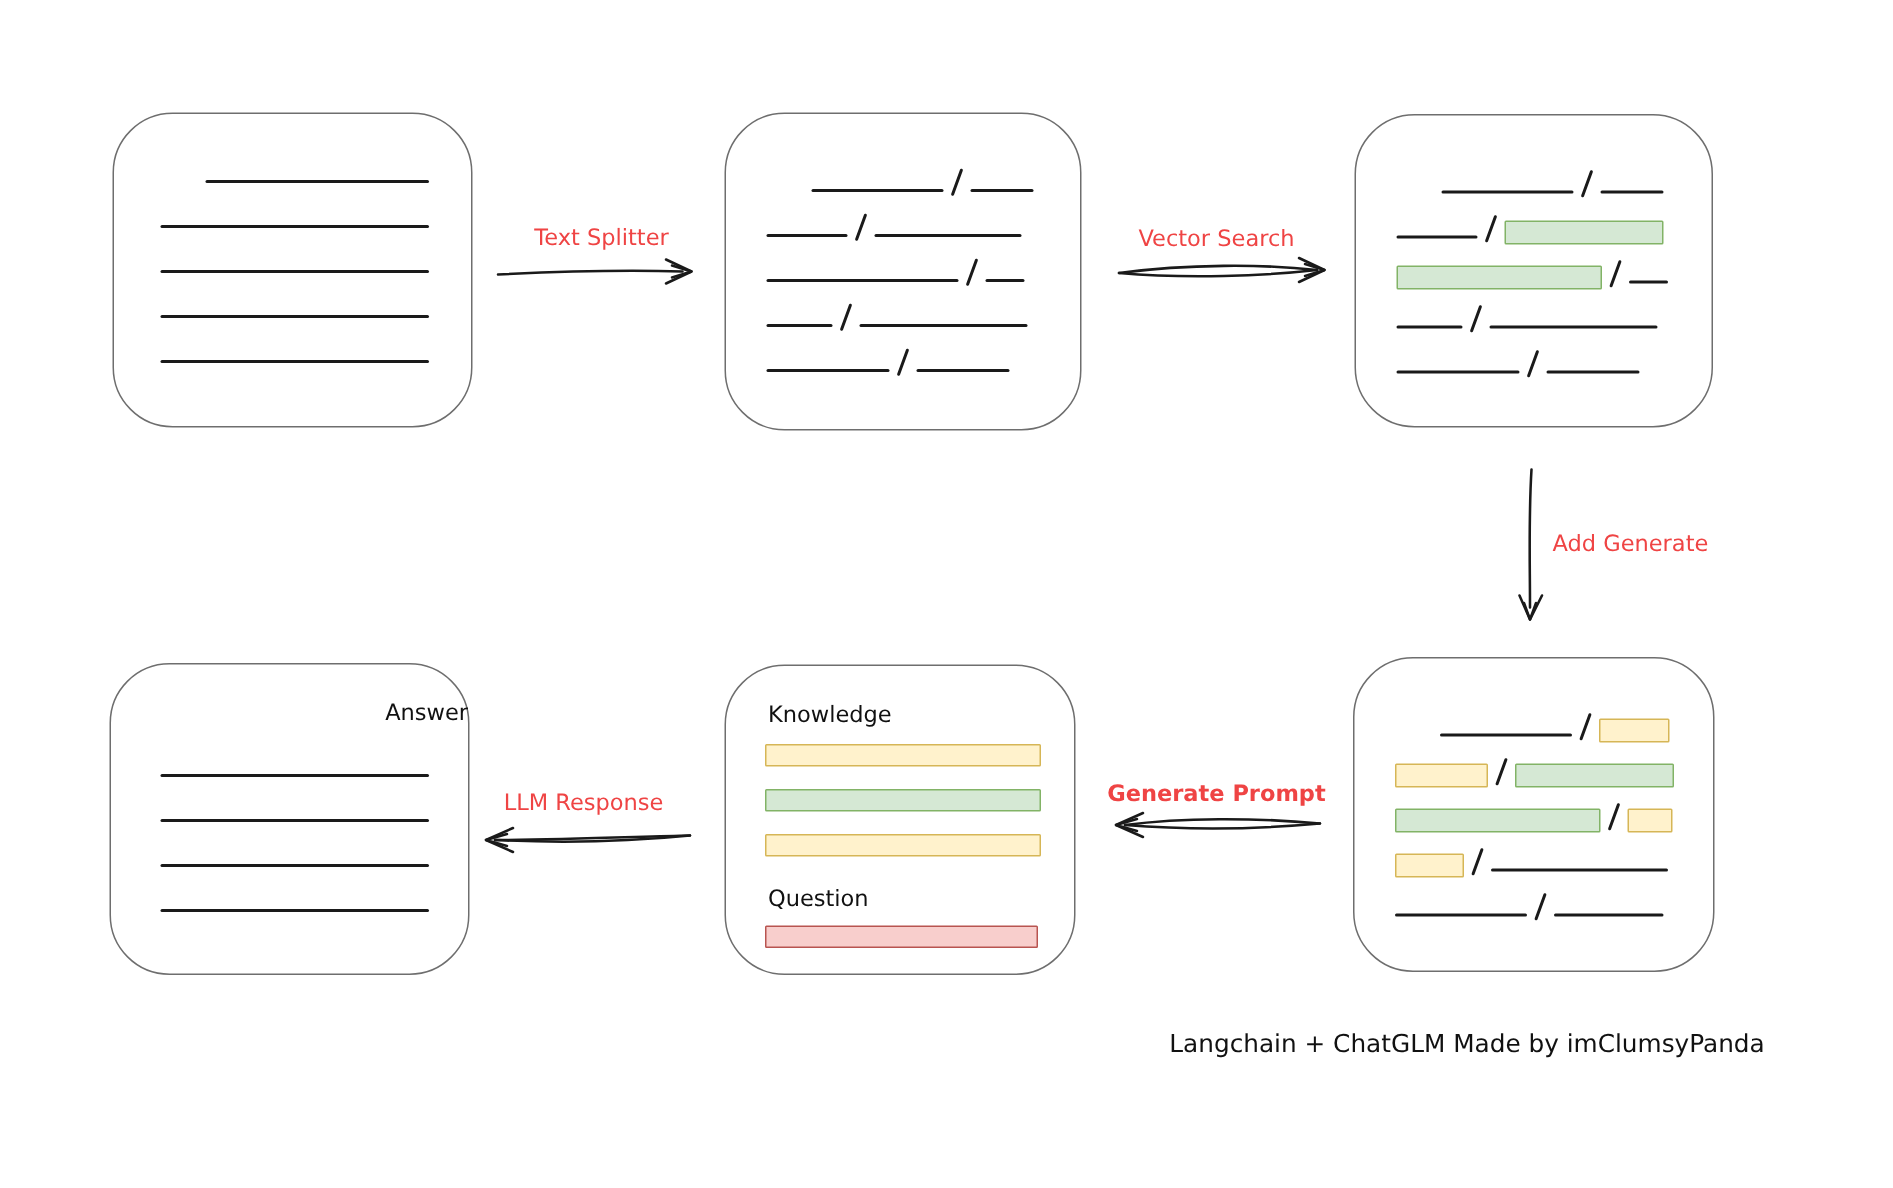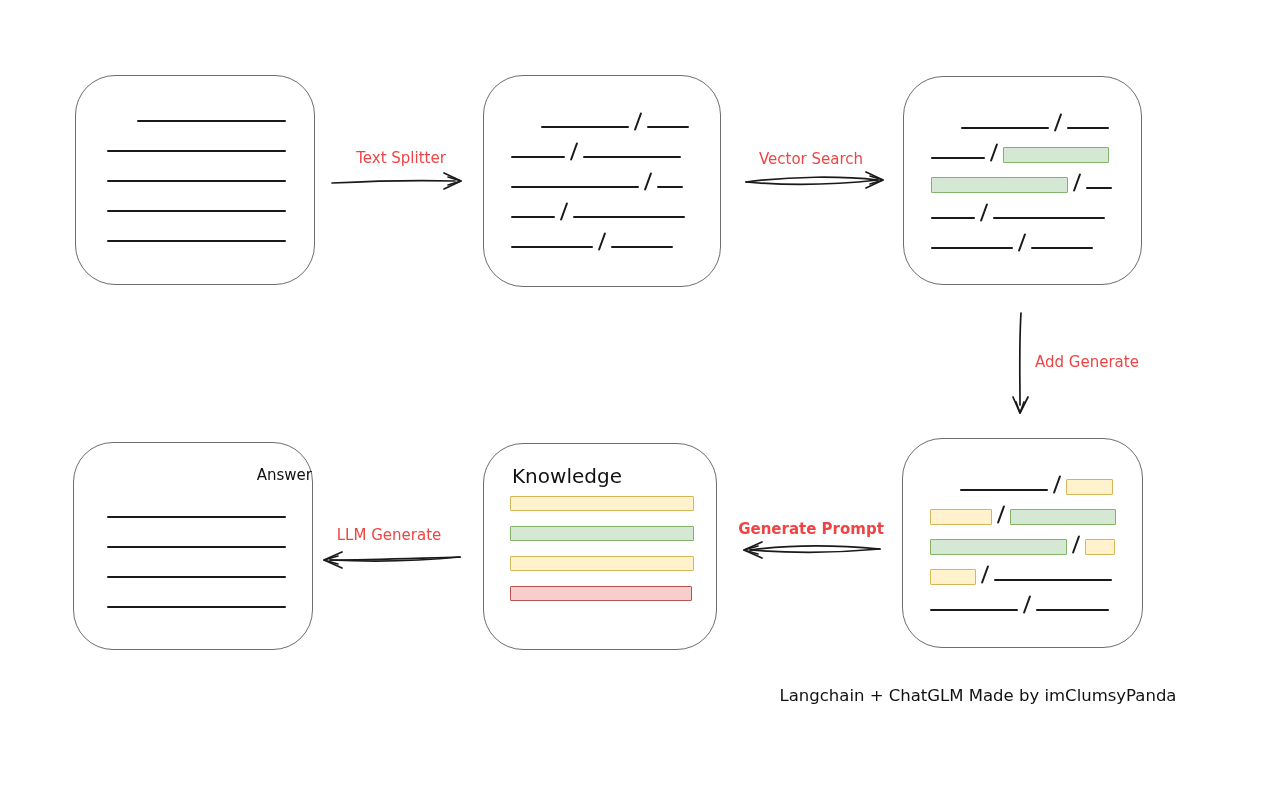--- a/index.html
+++ b/index.html
@@ -28,21 +28,21 @@
   .slash{display:inline-block;width:2px;height:19px;background:#1a1a1a;transform:rotate(20deg);margin:0 8px 1px 8px;border-radius:1px;}
   .seg-box{display:inline-block;height:16px;box-sizing:border-box;border-radius:1px;}
   .seg-box.green{background:#d5e8d4;border:1.6px solid #82b366;}
   .seg-box.yellow{background:#fff2cc;border:1.6px solid #d6b656;}
   .seg-box.red{background:#f8cecc;border:1.6px solid #b85450;}
 
   .doc-rows{padding:20px 0 0 31px;}
   .chunk-rows{padding:26px 0 0 27px;}
 
   
-  .k-title{margin:22px 0 0 28px;font-size:20px;line-height:20px;font-weight:500;}
+  .k-title{margin:22px 0 0 28px;font-size:15px;line-height:20px;font-weight:500;}
   .bars{margin:2px 0 0 26px;}
   .bars .row{height:30px;align-items:center;}
   .bars .seg-box{height:15px;}
   .q-title{margin:11px 0 0 28px;font-size:15px;line-height:20px;font-weight:500;}
   .q-bars{margin:0 0 0 26px;}
   .q-bars .row{height:30px;align-items:center;}
   .q-bars .seg-box{height:15px;}
 
   
   .ans-title{margin:22px 0 0 34px;font-size:15px;line-height:20px;font-weight:500;}
@@ -220,20 +220,21 @@
         <div class="row">
           <span class="seg-box yellow" style="width: 184px;"></span>
         </div>
         <div class="row">
           <span class="seg-box green" style="width: 184px;"></span>
         </div>
         <div class="row">
           <span class="seg-box yellow" style="width: 184px;"></span>
         </div>
       </div>
+    <div class="q-title">Question</div>
     <div class="rows q-bars">
         <div class="row">
           <span class="seg-box red" style="width: 182px;"></span>
         </div>
       </div>
   </div>
 
   <div class="box box6">
     <div class="ans-title">Answer</div>
     <div class="rows ans-rows">
@@ -253,17 +254,17 @@
   </div>
 
   <div class="arrow-label centered" style="left:401px;top:149px;">Text Splitter</div>
 
   <div class="arrow-label centered" style="left:811px;top:150px;">Vector Search</div>
 
   <div class="arrow-label" style="left:1035px;top:353px;">Add Generate</div>
 
   <div class="arrow-label centered" style="left:811px;top:520px;font-weight:bold;">Generate Prompt</div>
 
-  <div class="arrow-label centered" style="left:389px;top:526px;">LLM Generate</div>
+  <div class="arrow-label centered" style="left:389px;top:526px;">LLM Response</div>
 
   <div class="caption">Langchain + ChatGLM Made by imClumsyPanda</div>
 
 </div>
 
 </body></html>

